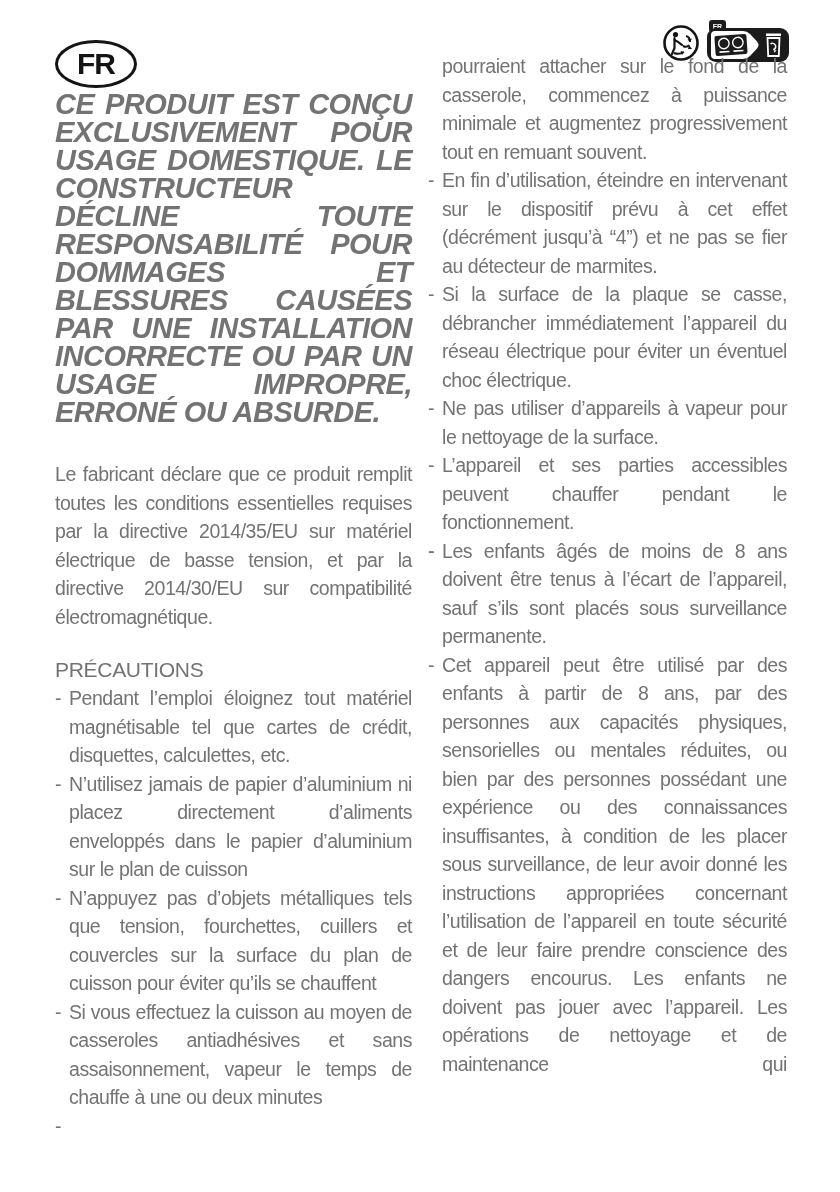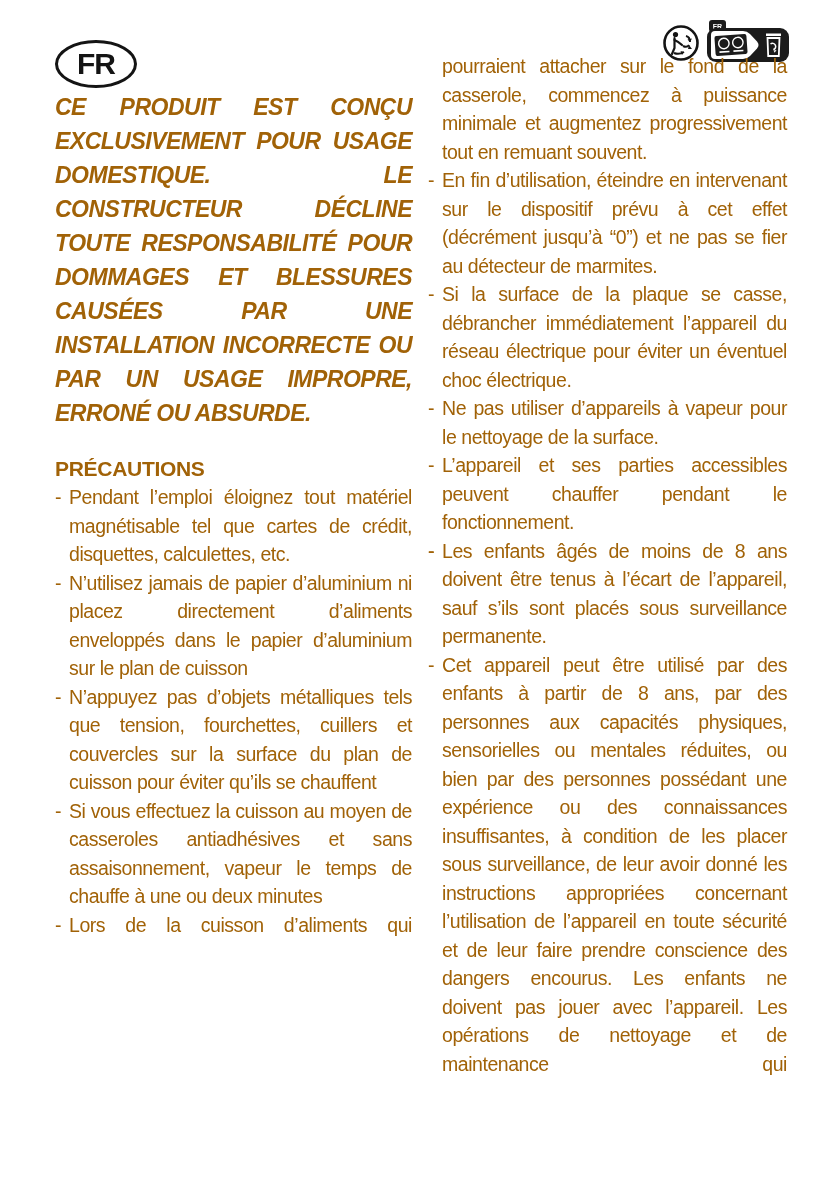--- a/index.html
+++ b/index.html
@@ -34,43 +34,43 @@
     left: 662px; top: 20px;
     display: flex;
     align-items: flex-end;
     gap: 7px;
   }
 
   
   .col {
     position: absolute;
     text-align: justify;
-    color: #a16207;
+    color: #737373;
   }
   .col-left  { left: 55px;  top: 90px; width: 357px; }
   .col-right { left: 428px; top: 52px; width: 359px; }
 
   .intro {
     font-weight: bold;
     font-style: italic;
-    font-size: 23px;
-    line-height: 34px;
+    font-size: 29px;
+    line-height: 28px;
     letter-spacing: -0.5px;
     margin: 0;
   }
   .body-text {
     font-size: 19.5px;
     line-height: 28.5px;
     letter-spacing: -0.45px;
     margin: 0;
   }
   .declaration { margin-top: 34px; }
   .heading {
     font-size: 21px;
-    font-weight: bold;
+    font-weight: normal;
     line-height: 28px;
     letter-spacing: -0.3px;
     margin: 25px 0 0 0;
   }
   ul.items { list-style: none; margin: 0; padding: 0; }
   li.item {
     position: relative;
     padding-left: 14px;
     text-align: justify;
   }
@@ -131,20 +131,21 @@
           <path d="M63.5 24 a3.2 3.2 0 1 1 2.8 5.6" stroke-width="1.5"></path>
           <path d="M66.5 30.5 l3 -0.4 l-1.8 2.6 z" fill="#ffffff" stroke="none"></path>
         </g>
       </svg>
     </span>
   </div>
 
   <div class="col col-left">
     <p class="intro">CE PRODUIT EST CONÇU EXCLUSIVEMENT POUR USAGE DOMESTIQUE. LE CONSTRUCTEUR DÉCLINE TOUTE RESPONSABILITÉ POUR DOMMAGES ET BLESSURES CAUSÉES PAR UNE INSTALLATION INCORRECTE OU PAR UN USAGE IMPROPRE, ERRONÉ OU ABSURDE.</p>
 
+    <p class="body-text declaration">Le fabricant déclare que ce produit remplit toutes les conditions essentielles requises par la directive 2014/35/EU sur matériel électrique de basse tension, et par la directive 2014/30/EU sur compatibilité électromagnétique.</p>
 
     <h2 class="heading">PRÉCAUTIONS</h2>
 
     <ul class="items body-text">
       <li class="item">
         <span class="dash">-</span>
         <span>Pendant l’emploi éloignez tout matériel magnétisable tel que cartes de crédit, disquettes, calculettes, etc.</span>
       </li>
       <li class="item">
         <span class="dash">-</span>
@@ -153,32 +154,31 @@
       <li class="item">
         <span class="dash">-</span>
         <span>N’appuyez pas d’objets métalliques tels que tension, fourchettes, cuillers et couvercles sur la surface du plan de cuisson pour éviter qu’ils se chauffent</span>
       </li>
       <li class="item">
         <span class="dash">-</span>
         <span>Si vous effectuez la cuisson au moyen de casseroles antiadhésives et sans assaisonnement, vapeur le temps de chauffe à une ou deux minutes</span>
       </li>
       <li class="item cont">
         <span class="dash">-</span>
-        <span>Lors de la cuisson d’aliments qui</span>
       </li>
     </ul>
   </div>
 
   <div class="col col-right">
     <p class="body-text continuation">pourraient attacher sur le fond de la casserole, commencez à puissance minimale et augmentez progressivement tout en remuant souvent.</p>
 
     <ul class="items body-text">
       <li class="item">
         <span class="dash">-</span>
-        <span>En fin d’utilisation, éteindre en intervenant sur le dispositif prévu à cet effet (décrément jusqu’à “0”) et ne pas se fier au détecteur de marmites.</span>
+        <span>En fin d’utilisation, éteindre en intervenant sur le dispositif prévu à cet effet (décrément jusqu’à “4”) et ne pas se fier au détecteur de marmites.</span>
       </li>
       <li class="item">
         <span class="dash">-</span>
         <span>Si la surface de la plaque se casse, débrancher immédiatement l’appareil du réseau électrique pour éviter un éventuel choc électrique.</span>
       </li>
       <li class="item">
         <span class="dash">-</span>
         <span>Ne pas utiliser d’appareils à vapeur pour le nettoyage de la surface.</span>
       </li>
       <li class="item">

